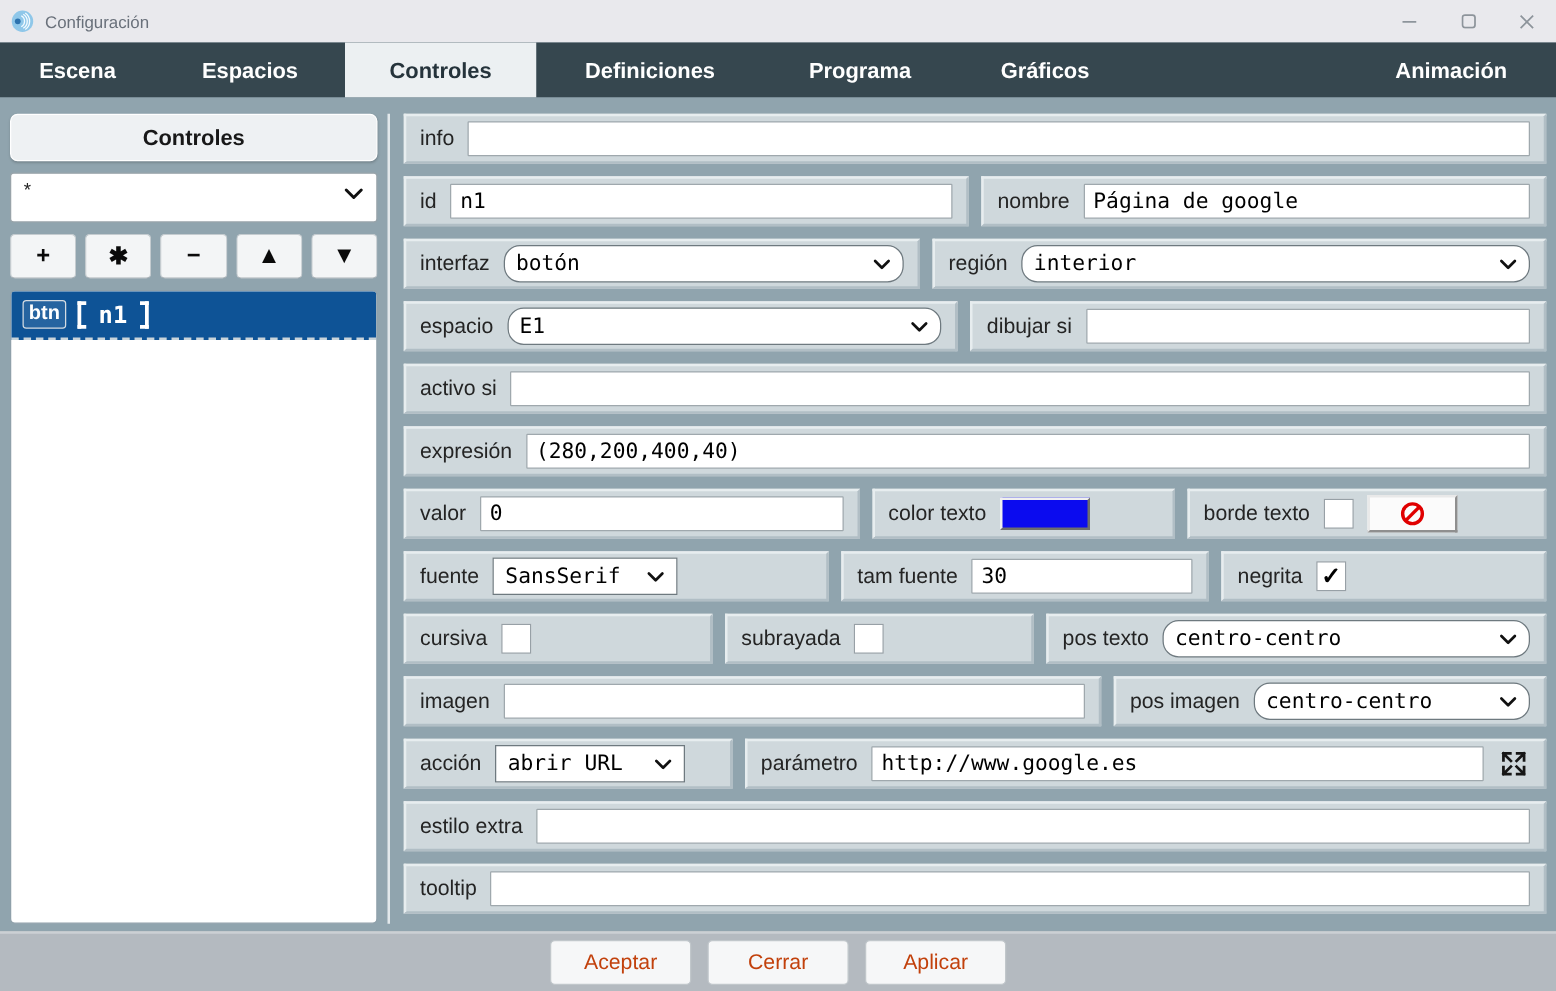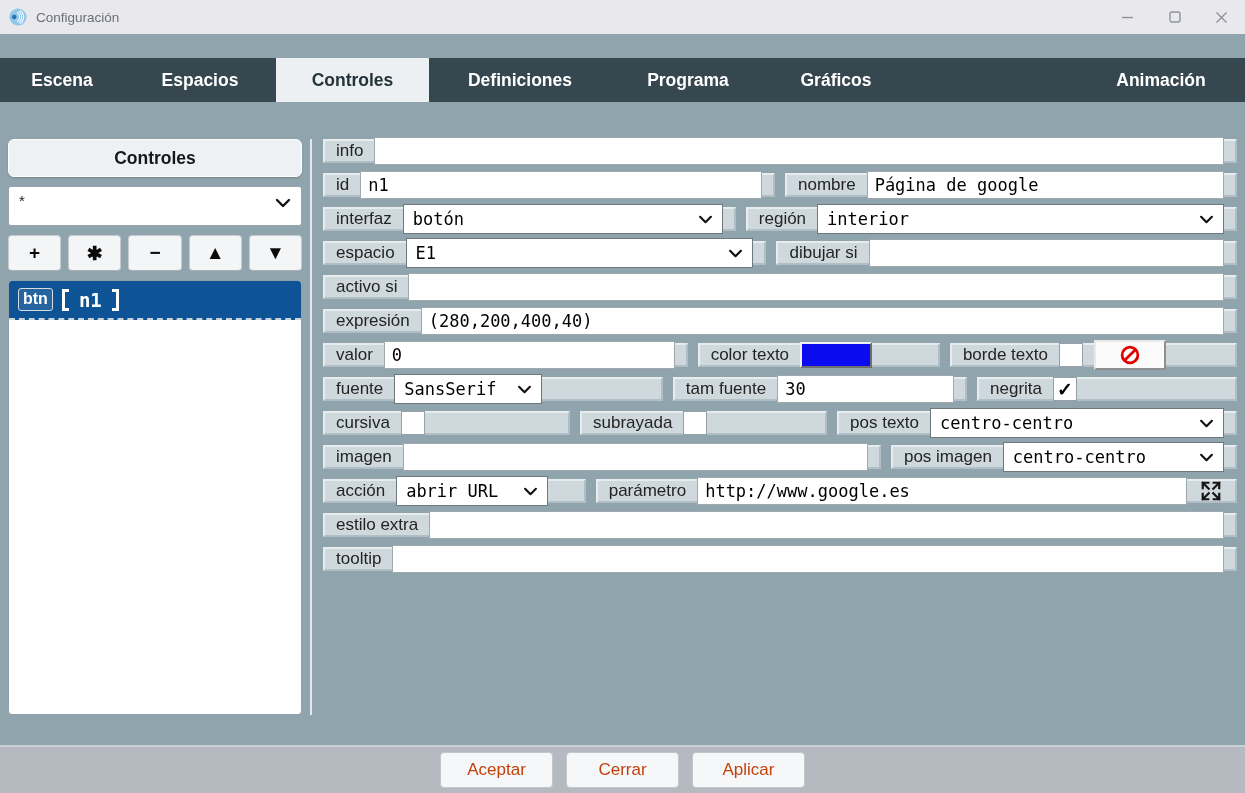--- a/index.html
+++ b/index.html
@@ -3,21 +3,21 @@
 <meta charset="utf-8">
 <style>
   * { box-sizing: border-box; }
   html,body { margin:0; padding:0; }
   body {
     width:1245px; height:793px; overflow:hidden;
     font-family:"Liberation Sans", sans-serif;
     background:#90A4AE;
     -webkit-font-smoothing:antialiased;
   }
-  .window { width:1245px; height:793px; display:flex; flex-direction:column;gap:24px; }
+  .window { width:1245px; height:793px; display:flex; flex-direction:column; }
 
   
   .titlebar { height:34px; background:#E9E9ED; display:flex; align-items:center; padding-left:9px; flex:0 0 auto; }
   .applogo { width:18px; height:18px; flex:0 0 auto; }
   .title-text { margin-left:9px; font-size:13.5px; color:#69707a; }
   .win-controls { margin-left:auto; display:flex; height:100%; }
   .win-btn { width:47px; height:100%; display:flex; align-items:center; justify-content:center;
              color:#8d949b; font-size:15px; cursor:default; }
   .win-btn svg { display:block; }
 
@@ -49,31 +49,31 @@
           padding:0 9px; border-bottom:2px dashed #C9D4DA; }
   .badge { font-size:16px; font-weight:700; color:#fff; border:1px solid #D5DCE2; border-radius:3px;
            padding:1px 4px 2px 4px; background:rgba(255,255,255,.10); }
   .br { display:inline-block; width:7px; height:22px; border:3px solid #fff; }
   .bl { border-right:none; margin-right:1px; }
   .brr { border-left:none; margin-left:1px; }
   .iname { font-family:"DejaVu Sans Mono", monospace; font-weight:700; font-size:19px; color:#fff; }
 
   
   .formcol { flex:1; display:flex; flex-direction:column; gap:10px; min-width:0; }
-  .frow { display:flex; gap:10px; height:24px; flex:0 0 auto; }
+  .frow { display:flex; gap:10px; height:40px; flex:0 0 auto; }
   .grp { background:#CFD8DC; border:2px solid; border-color:#E7EDEF #B1BEC5 #B1BEC5 #E7EDEF;
          display:flex; align-items:center; gap:11px; padding:0 11px; min-width:0; }
   .lab { font-size:17px; color:#242424; white-space:nowrap; }
   .txt { flex:1; height:28px; border:1px solid #9FA8AD; background:#fff; border-radius:1px;
          font-family:"DejaVu Sans Mono", monospace; font-size:17px; padding:0 7px; min-width:0; color:#000; }
   .sel { background:#fff; border:1px solid #6E797F; height:30px; display:flex; align-items:center;
          padding:0 9px; font-family:"DejaVu Sans Mono", monospace; font-size:17px; color:#000; gap:8px; }
   .sel .selval { white-space:nowrap; overflow:hidden; }
   .sel .chev { margin-left:auto; flex:0 0 auto; }
-  .sel.grow { flex:1; }
+  .sel.grow { flex:1;border-radius:13px; }
   .chk { width:24px; height:24px; background:#fff; border:1px solid #97A0A6;
          display:flex; align-items:center; justify-content:center;
          font-size:19px; font-weight:700; color:#000; flex:0 0 auto; }
   .swatch { width:72px; height:26px; border:2px solid; border-color:#F0F0F0 #6E6E6E #6E6E6E #F0F0F0; flex:0 0 auto; }
   .blockbtn { width:72px; height:30px; background:#FBFBFB; border:2px solid;
               border-color:#E9E9E9 #8F8F8F #8F8F8F #E9E9E9;
               display:flex; align-items:center; justify-content:center; padding:0; flex:0 0 auto; }
   .iconbtn { width:26px; height:26px; background:transparent; border:none; padding:0;
              display:flex; align-items:center; justify-content:center; flex:0 0 auto; }
 

